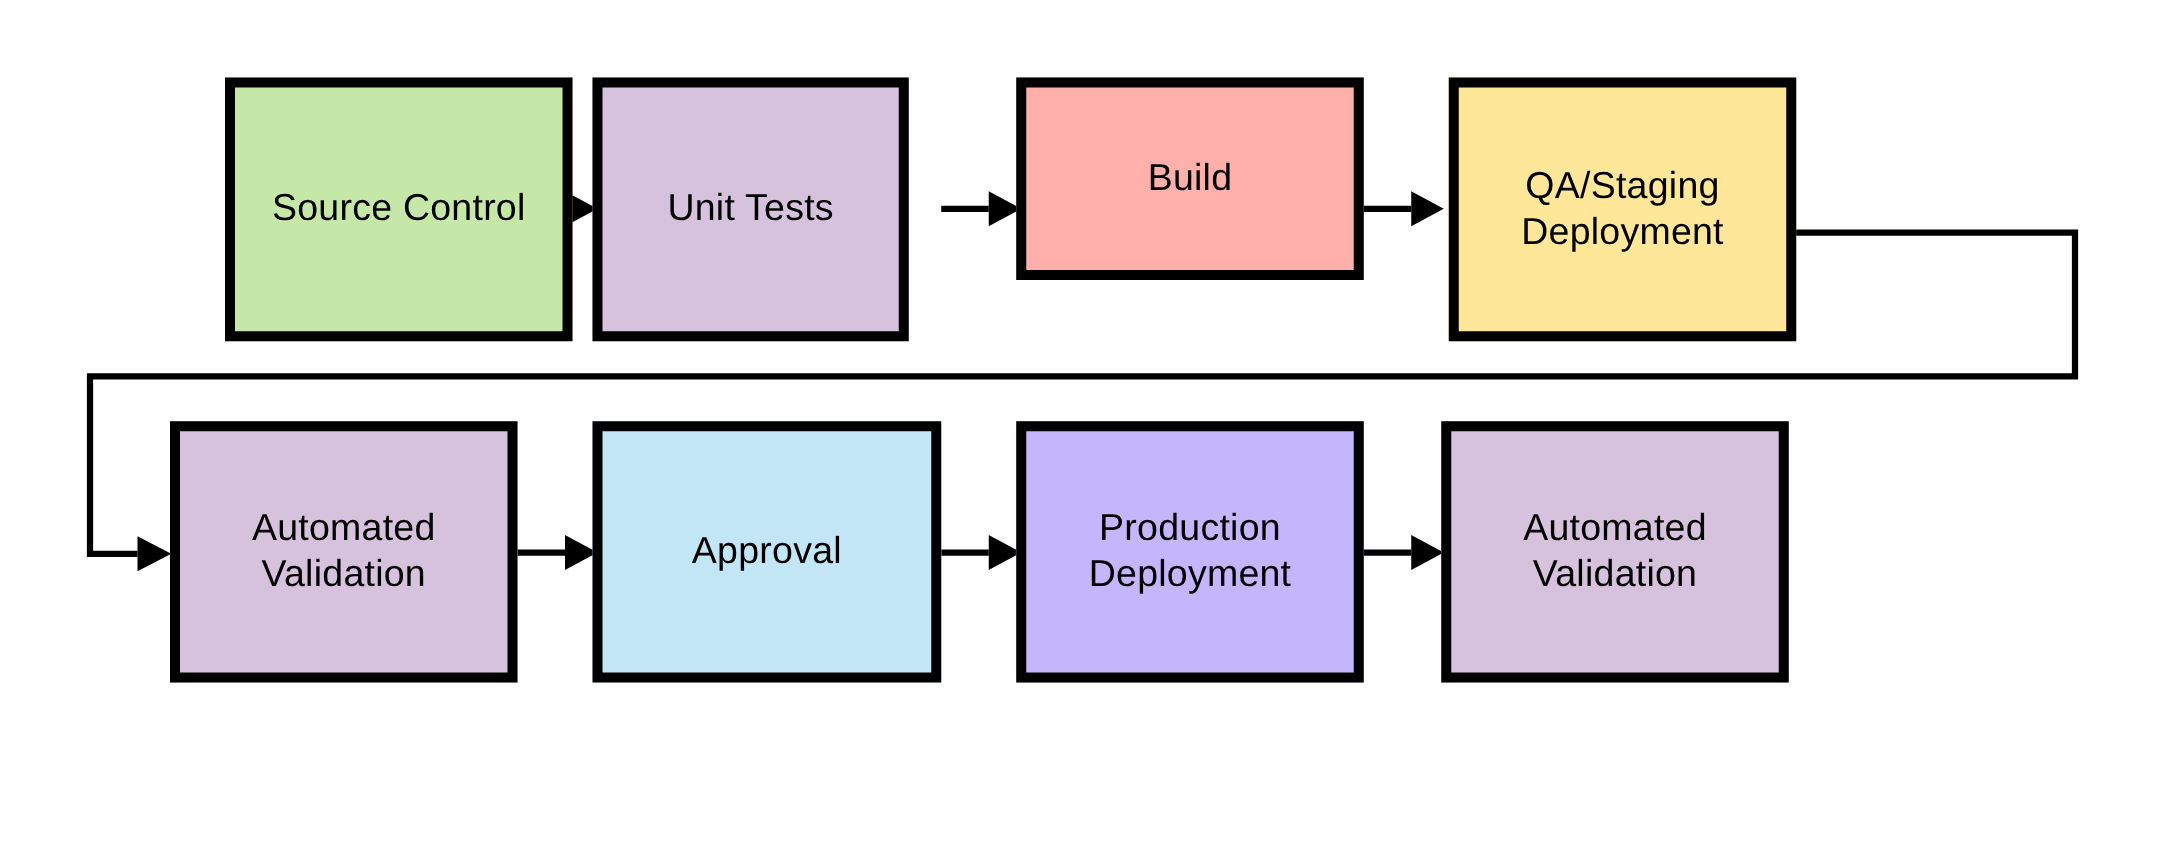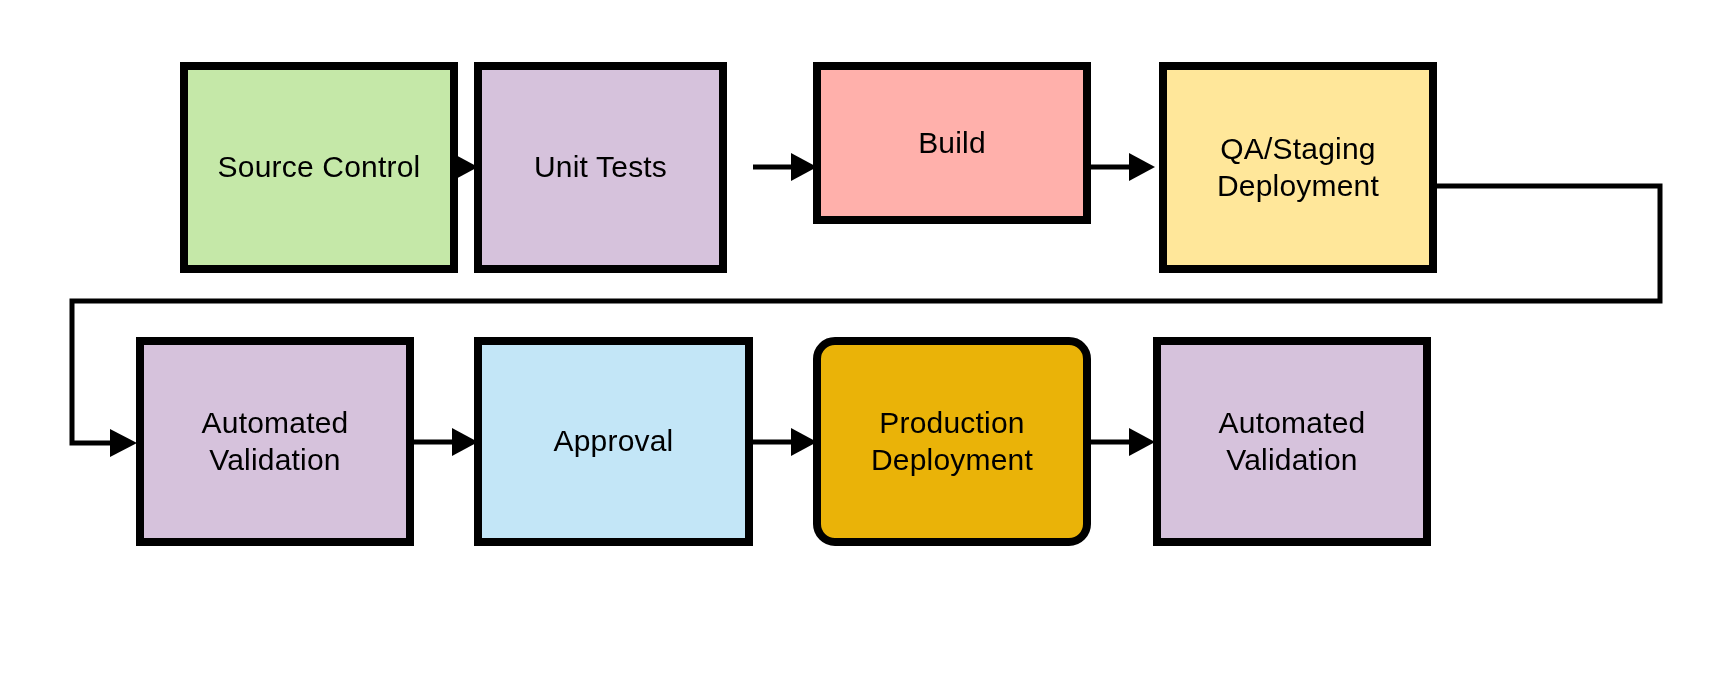--- a/index.html
+++ b/index.html
@@ -96,19 +96,19 @@
 
   <div id="nodes-layer">
       <div class="node" style="left: 136px; top: 62px; width: 278px; height: 211px; background: rgb(197, 232, 168); margin-left: 44px;"><span class="node-label">Source Control</span></div>
       <div class="node" style="left: 474px; top: 62px; width: 253px; height: 211px; background: rgb(214, 194, 220);"><span class="node-label">Unit Tests</span></div>
       <div class="node" style="left: 813px; top: 62px; width: 278px; height: 162px; background: rgb(255, 176, 171);"><span class="node-label">Build</span></div>
       <div class="node" style="left: 1159px; top: 62px; width: 278px; height: 211px; background: rgb(255, 231, 154);"><span class="node-label">QA/Staging
 Deployment</span></div>
       <div class="node" style="left: 136px; top: 337px; width: 278px; height: 209px; background: rgb(214, 194, 220);"><span class="node-label">Automated
 Validation</span></div>
       <div class="node" style="left: 474px; top: 337px; width: 279px; height: 209px; background: rgb(195, 230, 247);"><span class="node-label">Approval</span></div>
-      <div class="node" style="left: 813px; top: 337px; width: 278px; height: 209px; background: #eab308; border-radius: 22px;"><span class="node-label">Production
+      <div class="node" style="left: 813px; top: 337px; width: 278px; height: 209px; background: #c4b5fd;"><span class="node-label">Production
 Deployment</span></div>
       <div class="node" style="left: 1153px; top: 337px; width: 278px; height: 209px; background: rgb(214, 194, 220);"><span class="node-label">Automated
 Validation</span></div>
     </div>
 
 </div>
 
 </body></html>

